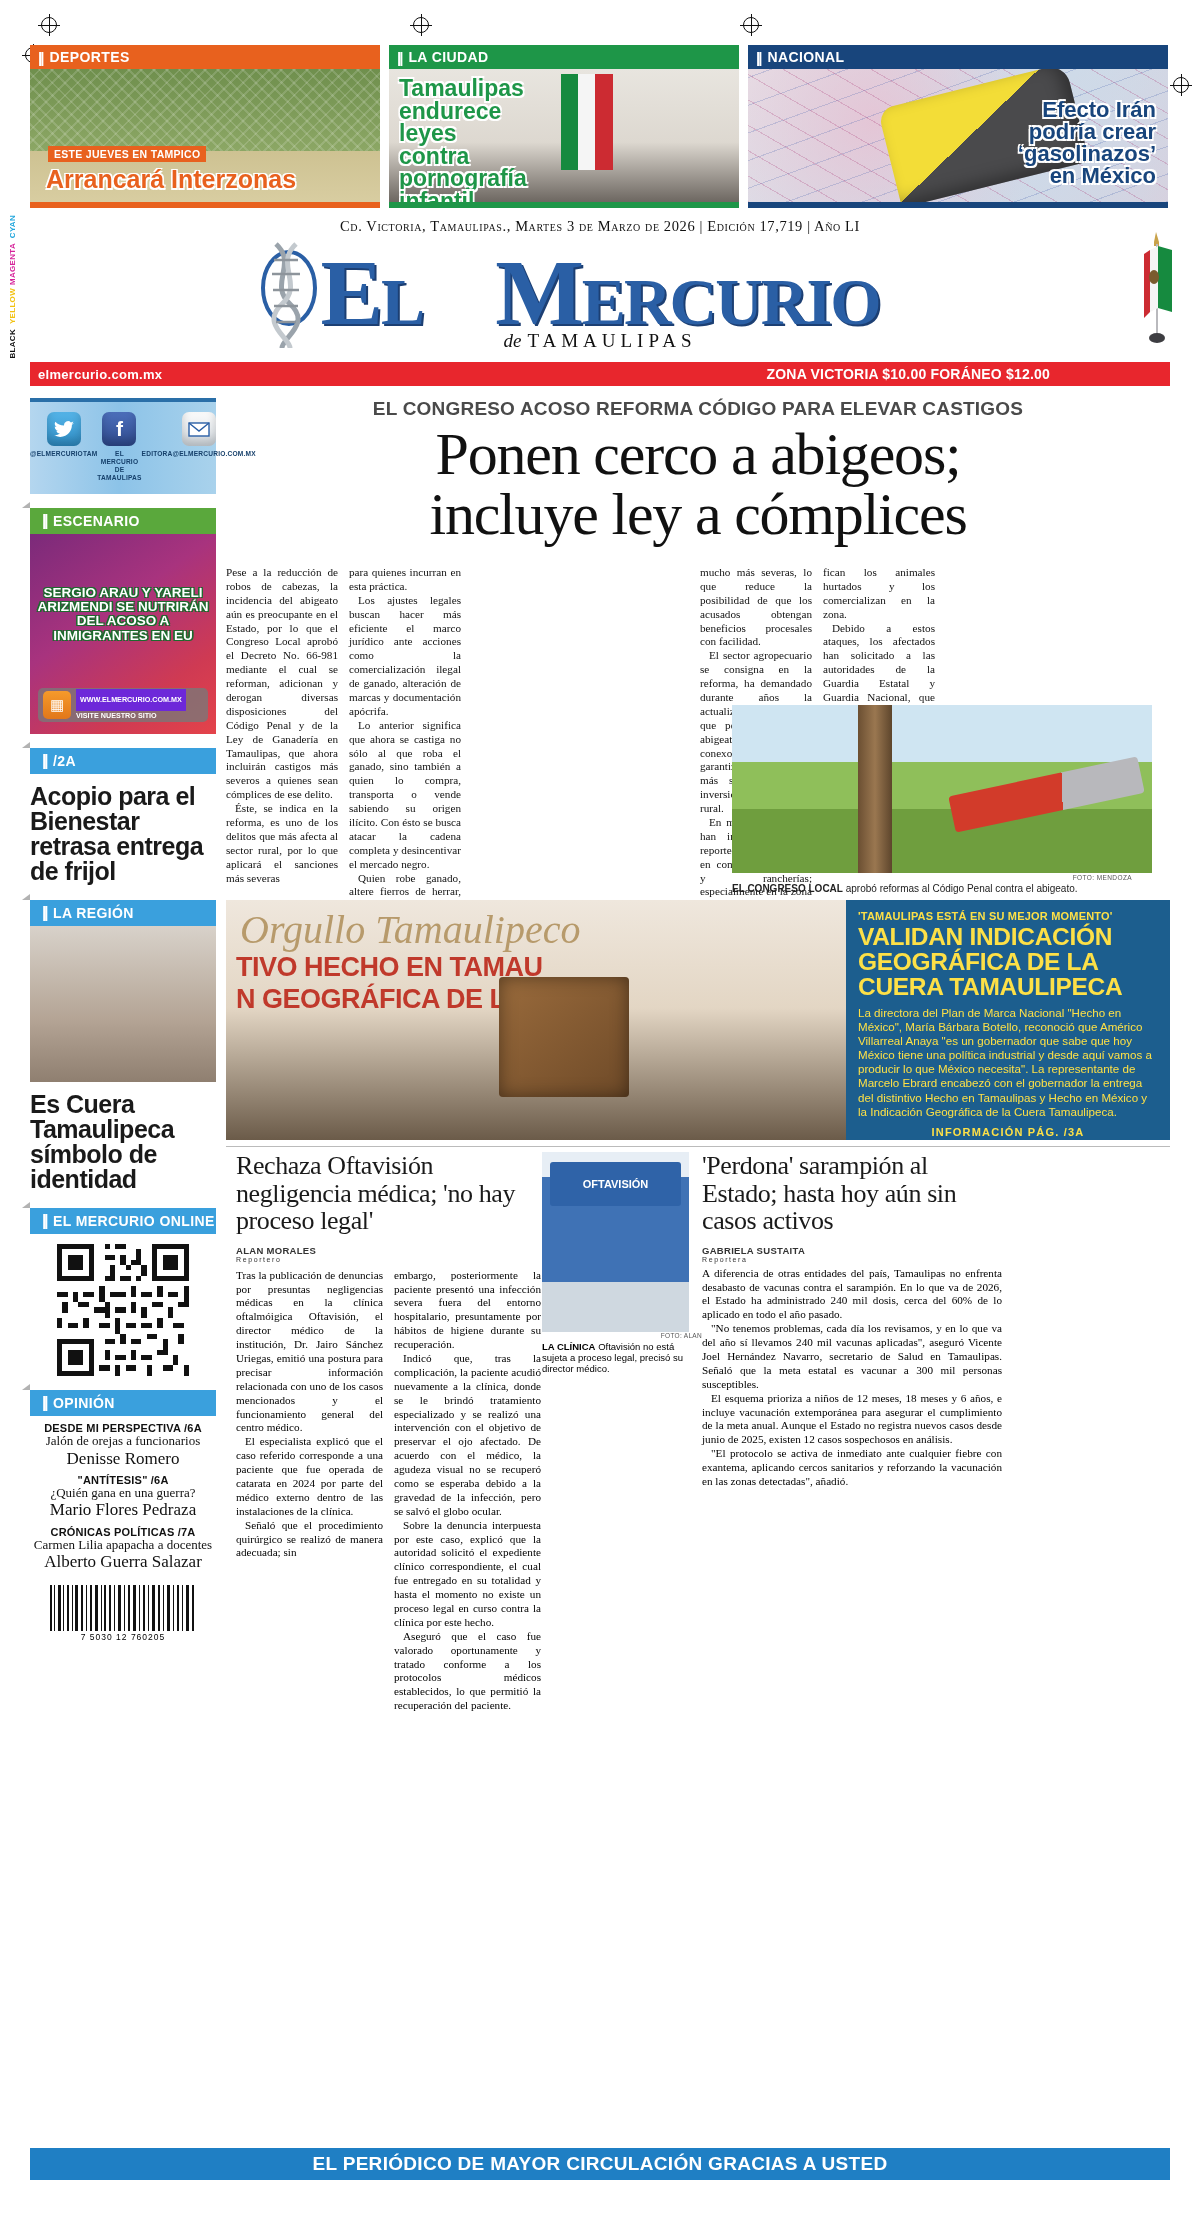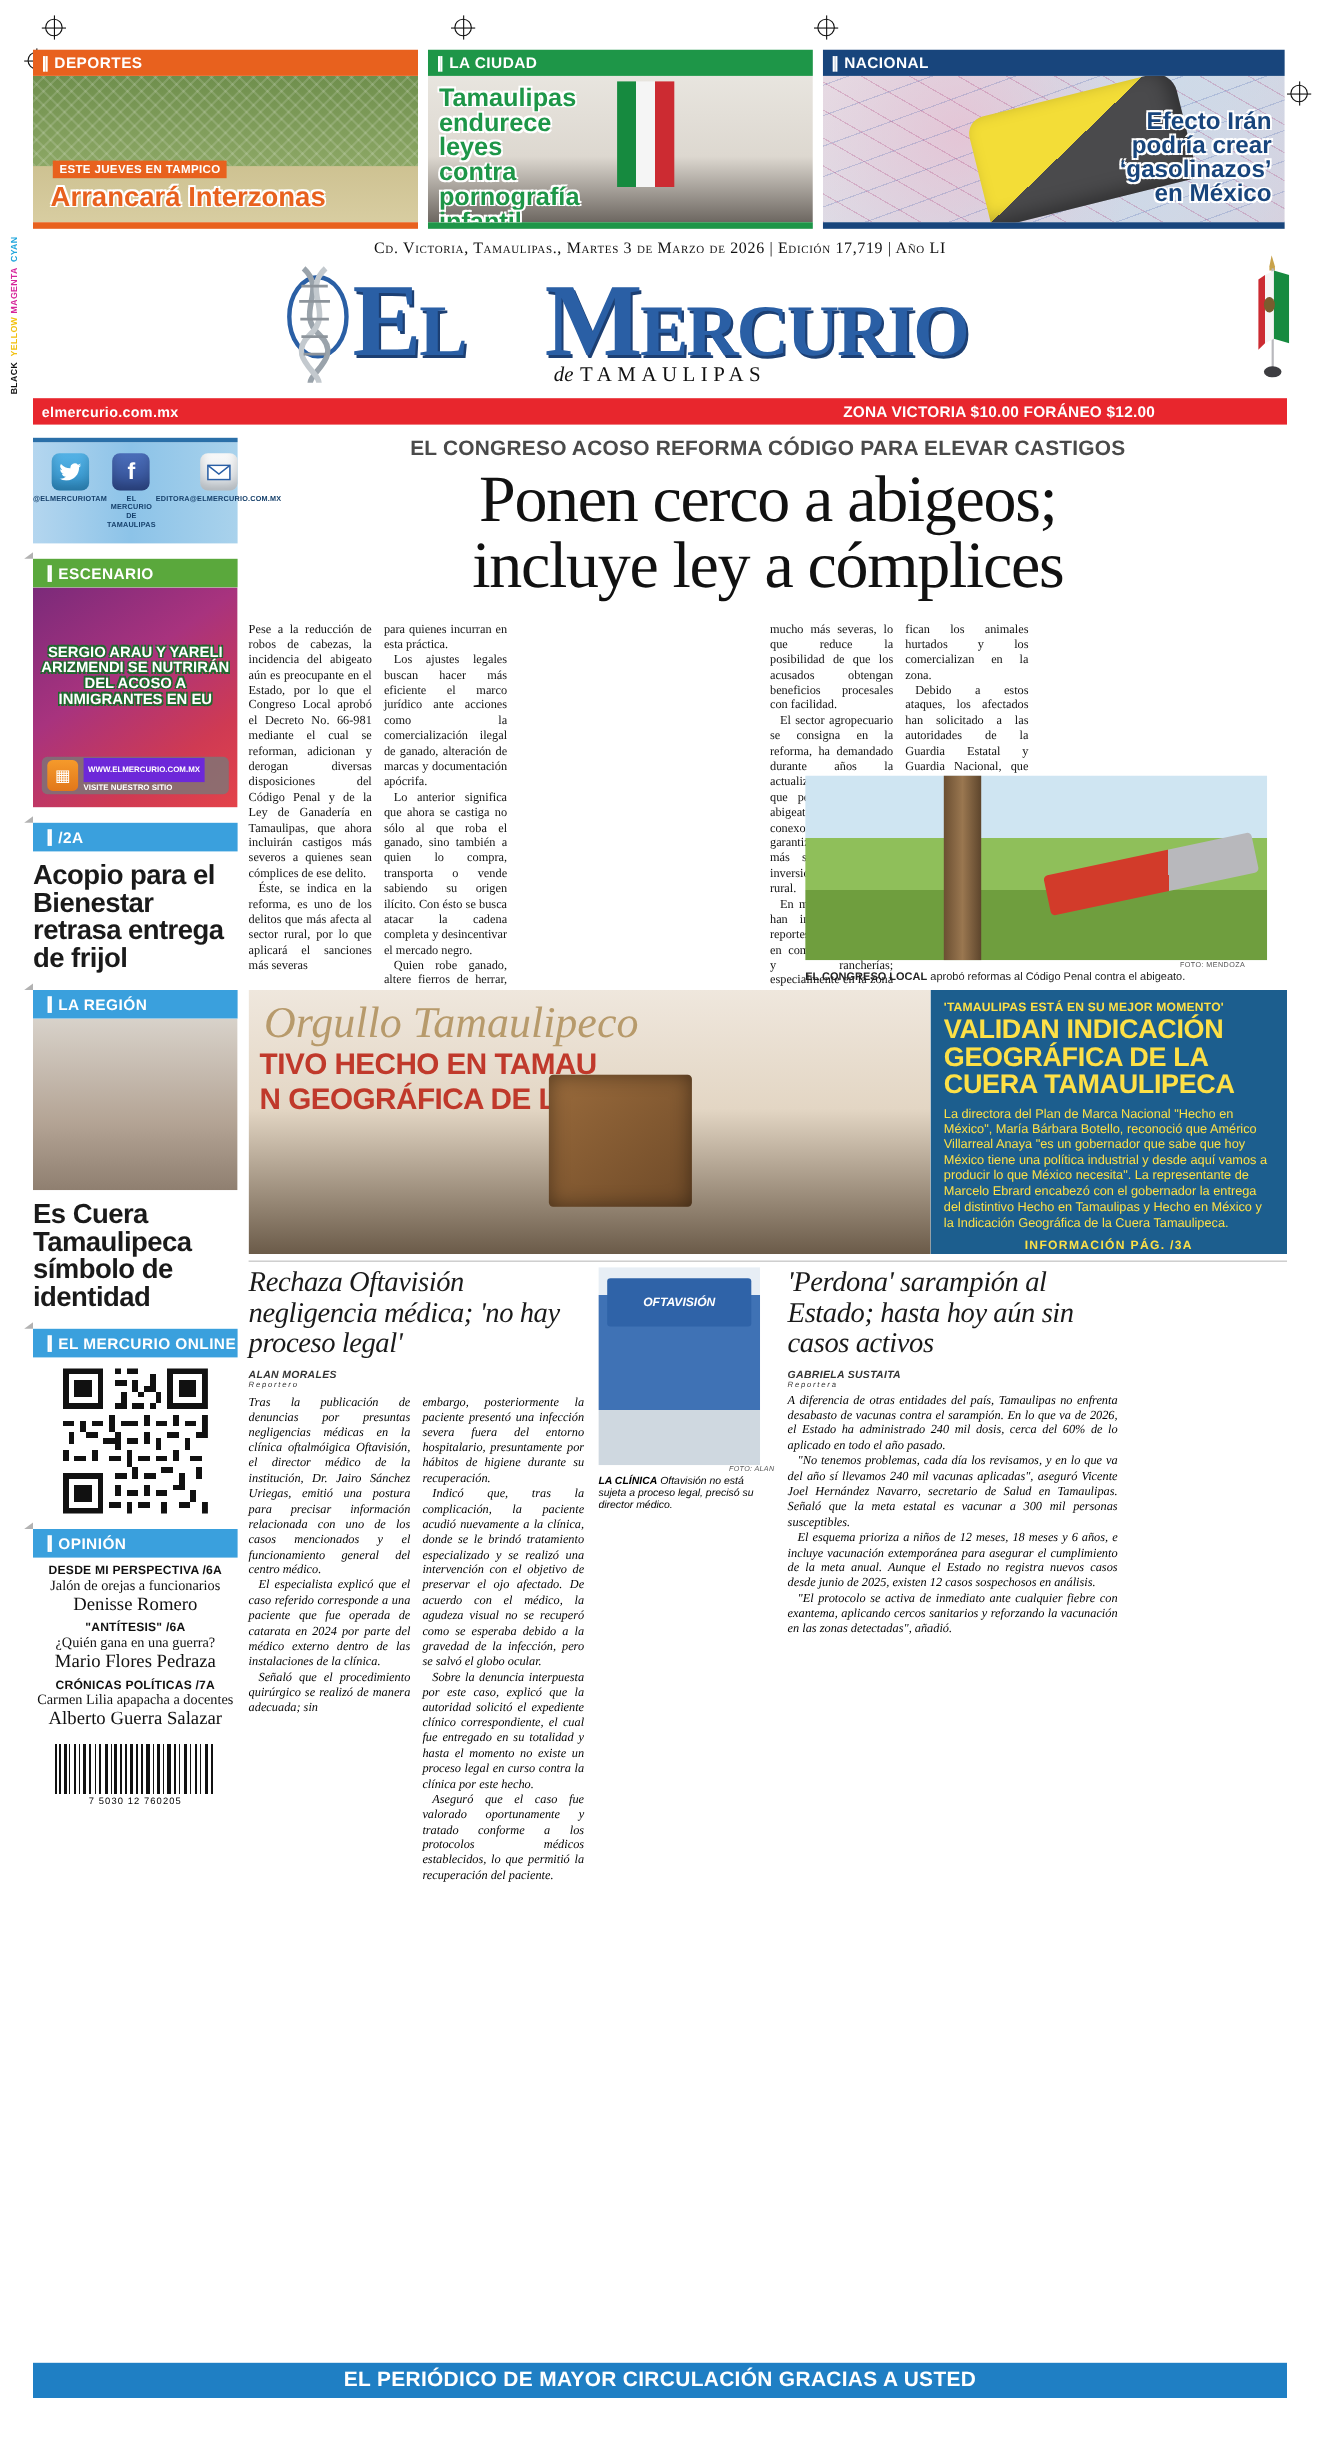--- a/index.html
+++ b/index.html
@@ -268,21 +268,21 @@
     background:linear-gradient(140deg,#9a6b3c,#6e4a28); border-radius:4px;
     box-shadow: inset 0 0 18px rgba(0,0,0,.45);
   }
   .cuera-text { width:324px; background:#1c5e8e; color:#fde047; padding:10px 12px; }
   .cuera-kick { font-size:11px; font-weight:bold; letter-spacing:.2px; }
   .cuera-head { font-size:24.5px; font-weight:bold; line-height:1.03; margin-top:2px; letter-spacing:-.3px; }
   .cuera-body { font-size:11.6px; line-height:1.22; margin-top:6px; }
   .cuera-info { font-size:11px; font-weight:bold; letter-spacing:1.2px; text-align:center; margin-top:7px; }
 
   
-  .bottom { position:absolute; left:226px; top:1152px; width:944px; display:flex; gap:12px;font-style:italic; }
+  .bottom { position:absolute; left:236px; top:1152px; width:944px; display:flex; gap:0; }
   .bcol { width:306px; }
   .bcol.mid { width:306px; }
   .bhead {
     font-family:"Liberation Serif", serif; font-size:26px; line-height:1.06;
     color:#1a1a1a; letter-spacing:-.4px;
   }
   .bbyline { font-size:9.5px; font-weight:bold; letter-spacing:.3px; color:#333; margin-top:10px; }
   .bbyline small { display:block; font-size:7px; letter-spacing:1.6px; font-weight:normal; }
   .b2cols { display:flex; gap:11px; margin-top:6px; }
   .b2cols .c { width:147px; font-family:"Liberation Serif", serif; font-size:11.2px;

